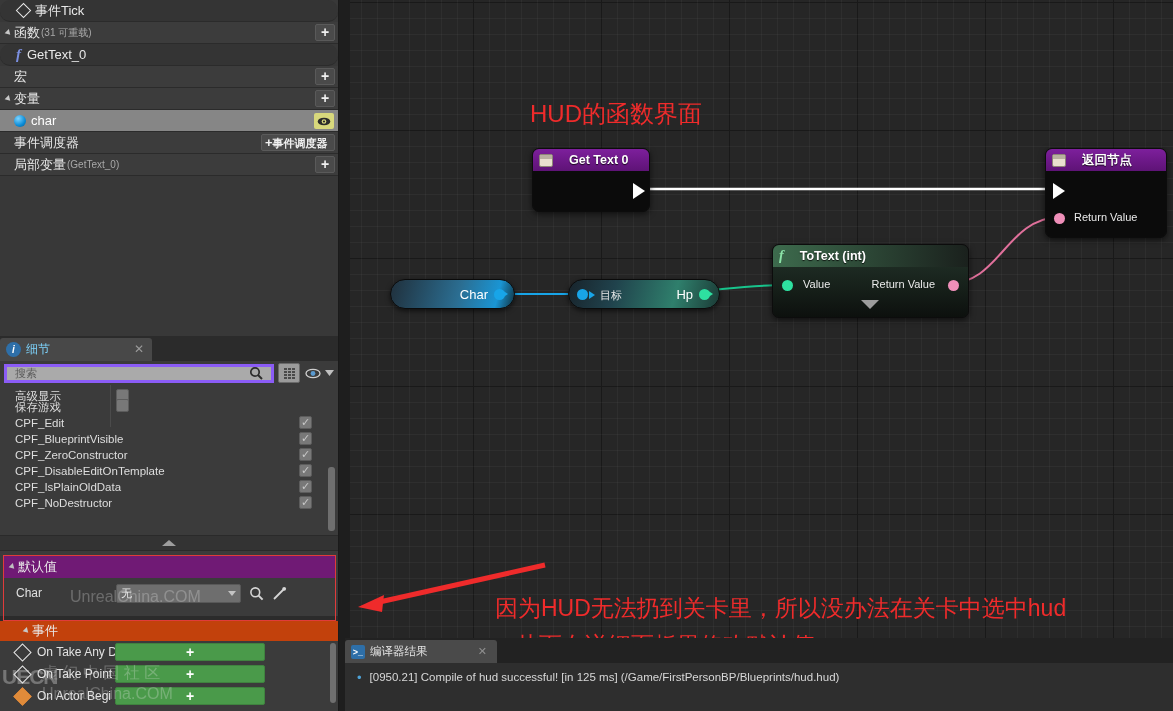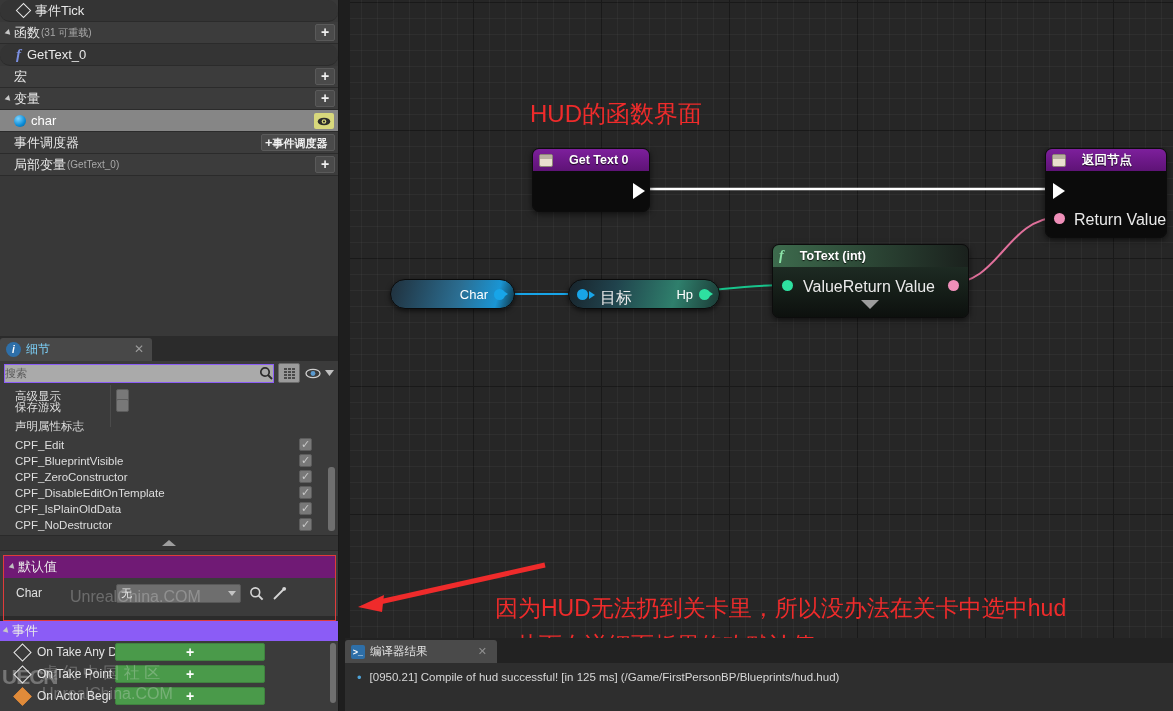--- a/index.html
+++ b/index.html
@@ -42,22 +42,22 @@
            border-right:1px solid #1a1a1a;overflow:hidden;}
   .det-tabbar{height:25px;background:#2b2b2b;position:relative;}
   .det-tab{position:absolute;left:0;top:2px;width:152px;height:23px;background:#484848;
            border-top-left-radius:3px;border-top-right-radius:3px;display:flex;align-items:center;}
   .det-tab-ico{width:15px;height:15px;border-radius:50%;background:#2e6fa8;color:#fff;
                font-size:10px;font-weight:bold;display:flex;align-items:center;
                justify-content:center;margin-left:6px;margin-right:5px;font-style:italic;}
   .det-tab-lbl{font-size:12px;color:#7dd3fc;}
   .det-tab-x{position:absolute;right:8px;top:5px;color:#9a9a9a;font-size:12px;line-height:12px;}
   .det-search{height:24px;background:#3b3b3b;display:flex;align-items:center;padding:0 4px;}
-  .srch-box{flex:1;height:19px;background:#aaaaaa;border:1px solid #8b5cf6;display:flex;
-            align-items:center;padding:0 0;box-sizing:border-box;}
+  .srch-box{flex:1;height:19px;background:#aaaaaa;border:3px solid #8b5cf6;display:flex;
+            align-items:center;padding:0 8px;box-sizing:border-box;}
   .srch-box span{font-size:11px;color:#5a5a5a;flex:1;}
   .btnsq{width:22px;height:20px;margin-left:4px;border:1px solid #6a6a6a;background:#9b9b9b;
          border-radius:2px;display:flex;align-items:center;justify-content:center;
          box-sizing:border-box;}
   .eyewrap{display:flex;align-items:center;margin-left:5px;}
   .det-list{position:relative;height:150px;overflow:hidden;background:#3b3b3b;}
   .prow{height:16px;display:flex;align-items:center;font-size:11.5px;color:#dedede;
         padding-left:15px;box-sizing:border-box;position:relative;}
   .prow .pname{width:105px;}
   .chkbox{width:13px;height:13px;background:#787878;border:1px solid #5c5c5c;border-radius:2px;
@@ -79,21 +79,21 @@
   .combo{width:125px;height:19px;background:#6e6e6e;border:1px solid #585858;border-radius:2px;
          display:flex;align-items:center;padding:0 4px;box-sizing:border-box;position:relative;}
   .combo span{font-size:11px;color:#e8e8e8;flex:1;}
   .combo .cv{width:0;height:0;border-left:4px solid transparent;border-right:4px solid transparent;
              border-top:5px solid #c4c4c4;}
   .mini-ico{margin-left:8px;}
 
   
   .events{position:absolute;left:0;top:621px;width:338px;height:90px;background:#3b3b3b;
           border-right:1px solid #1a1a1a;overflow:hidden;}
-  .ev-head{height:20px;background:#8b5cf6;display:flex;align-items:center;padding-left:4px;text-align:center;}
+  .ev-head{height:20px;background:#c2410c;display:flex;align-items:center;padding-left:24px;text-align:center;}
   .ev-row{height:22px;display:flex;align-items:center;position:relative;}
   .ev-name{font-size:12px;color:#e2e2e2;white-space:nowrap;overflow:hidden;width:215px;}
   .ev-diamond{width:11px;height:11px;border:1.8px solid #e6e6e6;transform:rotate(45deg);
               margin-left:16px;margin-right:8px;flex:0 0 auto;}
   .ev-diamond.orange{border-color:#e08b3a;background:#e08b3a;}
   .greenbtn{position:absolute;left:115px;top:2px;width:150px;height:18px;background:#4a9a4a;
             border:1px solid #3f833f;border-radius:2px;color:#fff;font-size:14px;font-weight:bold;
             text-align:center;line-height:17px;box-sizing:border-box;}
   .ev-scr{position:absolute;right:2px;top:22px;width:6px;height:60px;background:#6f6f6f;
           border-radius:3px;}
@@ -127,21 +127,21 @@
            position:relative;box-sizing:border-box;}
   .evt-ico:before{content:"";position:absolute;left:0;right:0;top:0;height:4px;background:#b9b0a0;}
   .fx-ico{font-family:"Liberation Serif",serif;font-style:italic;font-weight:bold;
           color:#8ce4a8;font-size:14px;}
   .exec-tri{width:0;height:0;border-left:12px solid #ffffff;border-top:8px solid transparent;
             border-bottom:8px solid transparent;position:absolute;}
   .pin{position:absolute;width:11px;height:11px;border-radius:50%;}
   .pin.pink{background:#ef8fb9;}
   .pin.green{background:#2ee0a0;}
   .pin.blue{background:#18a5e8;}
-  .pinlbl{position:absolute;font-size:16px;color:#eaeaea;white-space:nowrap;}
+  .pinlbl{position:absolute;font-size:11px;color:#eaeaea;white-space:nowrap;}
   .dn-tri{position:absolute;width:0;height:0;border-left:9px solid transparent;
           border-right:9px solid transparent;border-top:9px solid #9d9d9d;}
   
   .getter{position:absolute;height:30px;border-radius:15px;border:1px solid #0b0b0b;
           box-shadow:0 2px 5px rgba(0,0,0,.6);display:flex;align-items:center;
           justify-content:flex-end;box-sizing:border-box;}
   .getter .gl{font-size:13px;color:#ffffff;margin-right:6px;}
 
   
   #compiler{position:absolute;left:345px;top:638px;width:828px;height:73px;background:#2b2b2b;}
@@ -280,23 +280,20 @@
         <div class="divline"></div>
 
         <div class="prow" style="height:22px;">
           <span class="pname">高级显示</span>
           <div class="chkbox" style="top:4px;"></div>
         </div>
         <div class="prow" style="height:15px;margin-top:-7px;">
           <span class="pname">保存游戏</span>
           <div class="chkbox" style="top:-1px;"></div>
         </div>
-        <div class="prow" style="height:22px;">
-          <span class="pname" style="width:auto;">声明属性标志</span>
-        </div>
 
         <div class="prow" style="height:16px;">
           <span class="pname" style="width:auto;">CPF_Edit</span>
           <div class="chkbox r" style="top:1px;">
               <span class="chk-tick">✓</span>
             </div>
         </div>
         <div class="prow" style="height:16px;">
           <span class="pname" style="width:auto;">CPF_BlueprintVisible</span>
           <div class="chkbox r" style="top:1px;">

